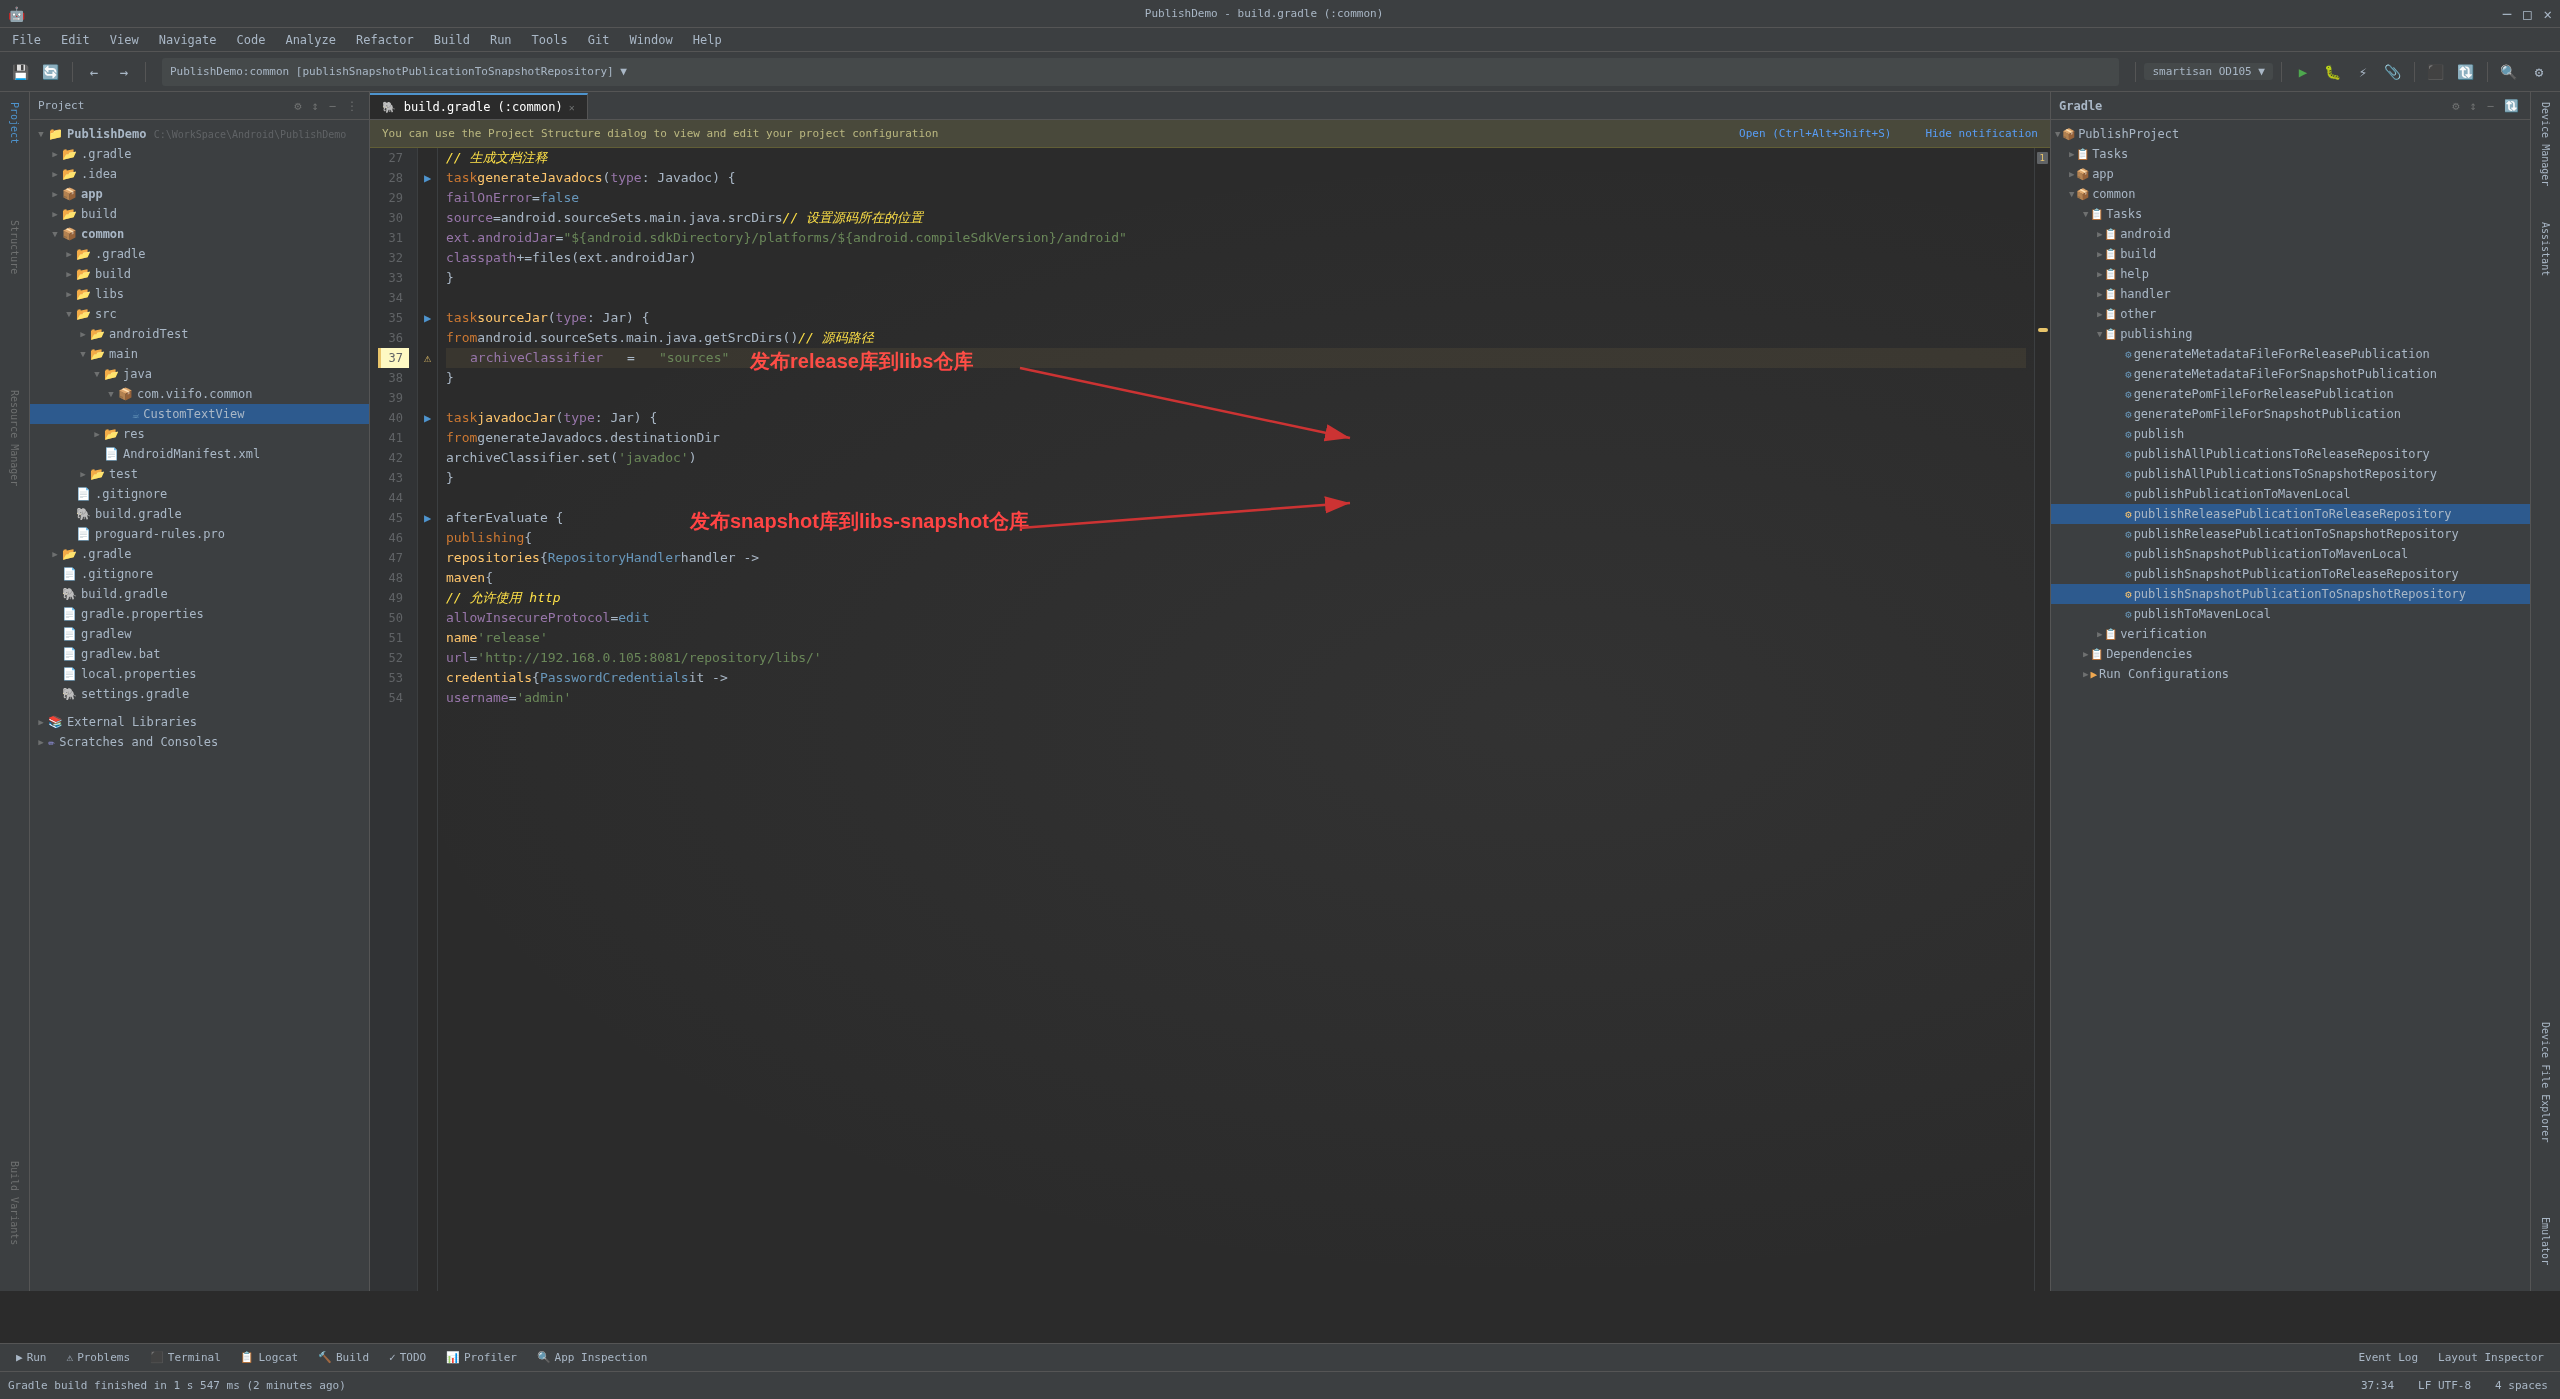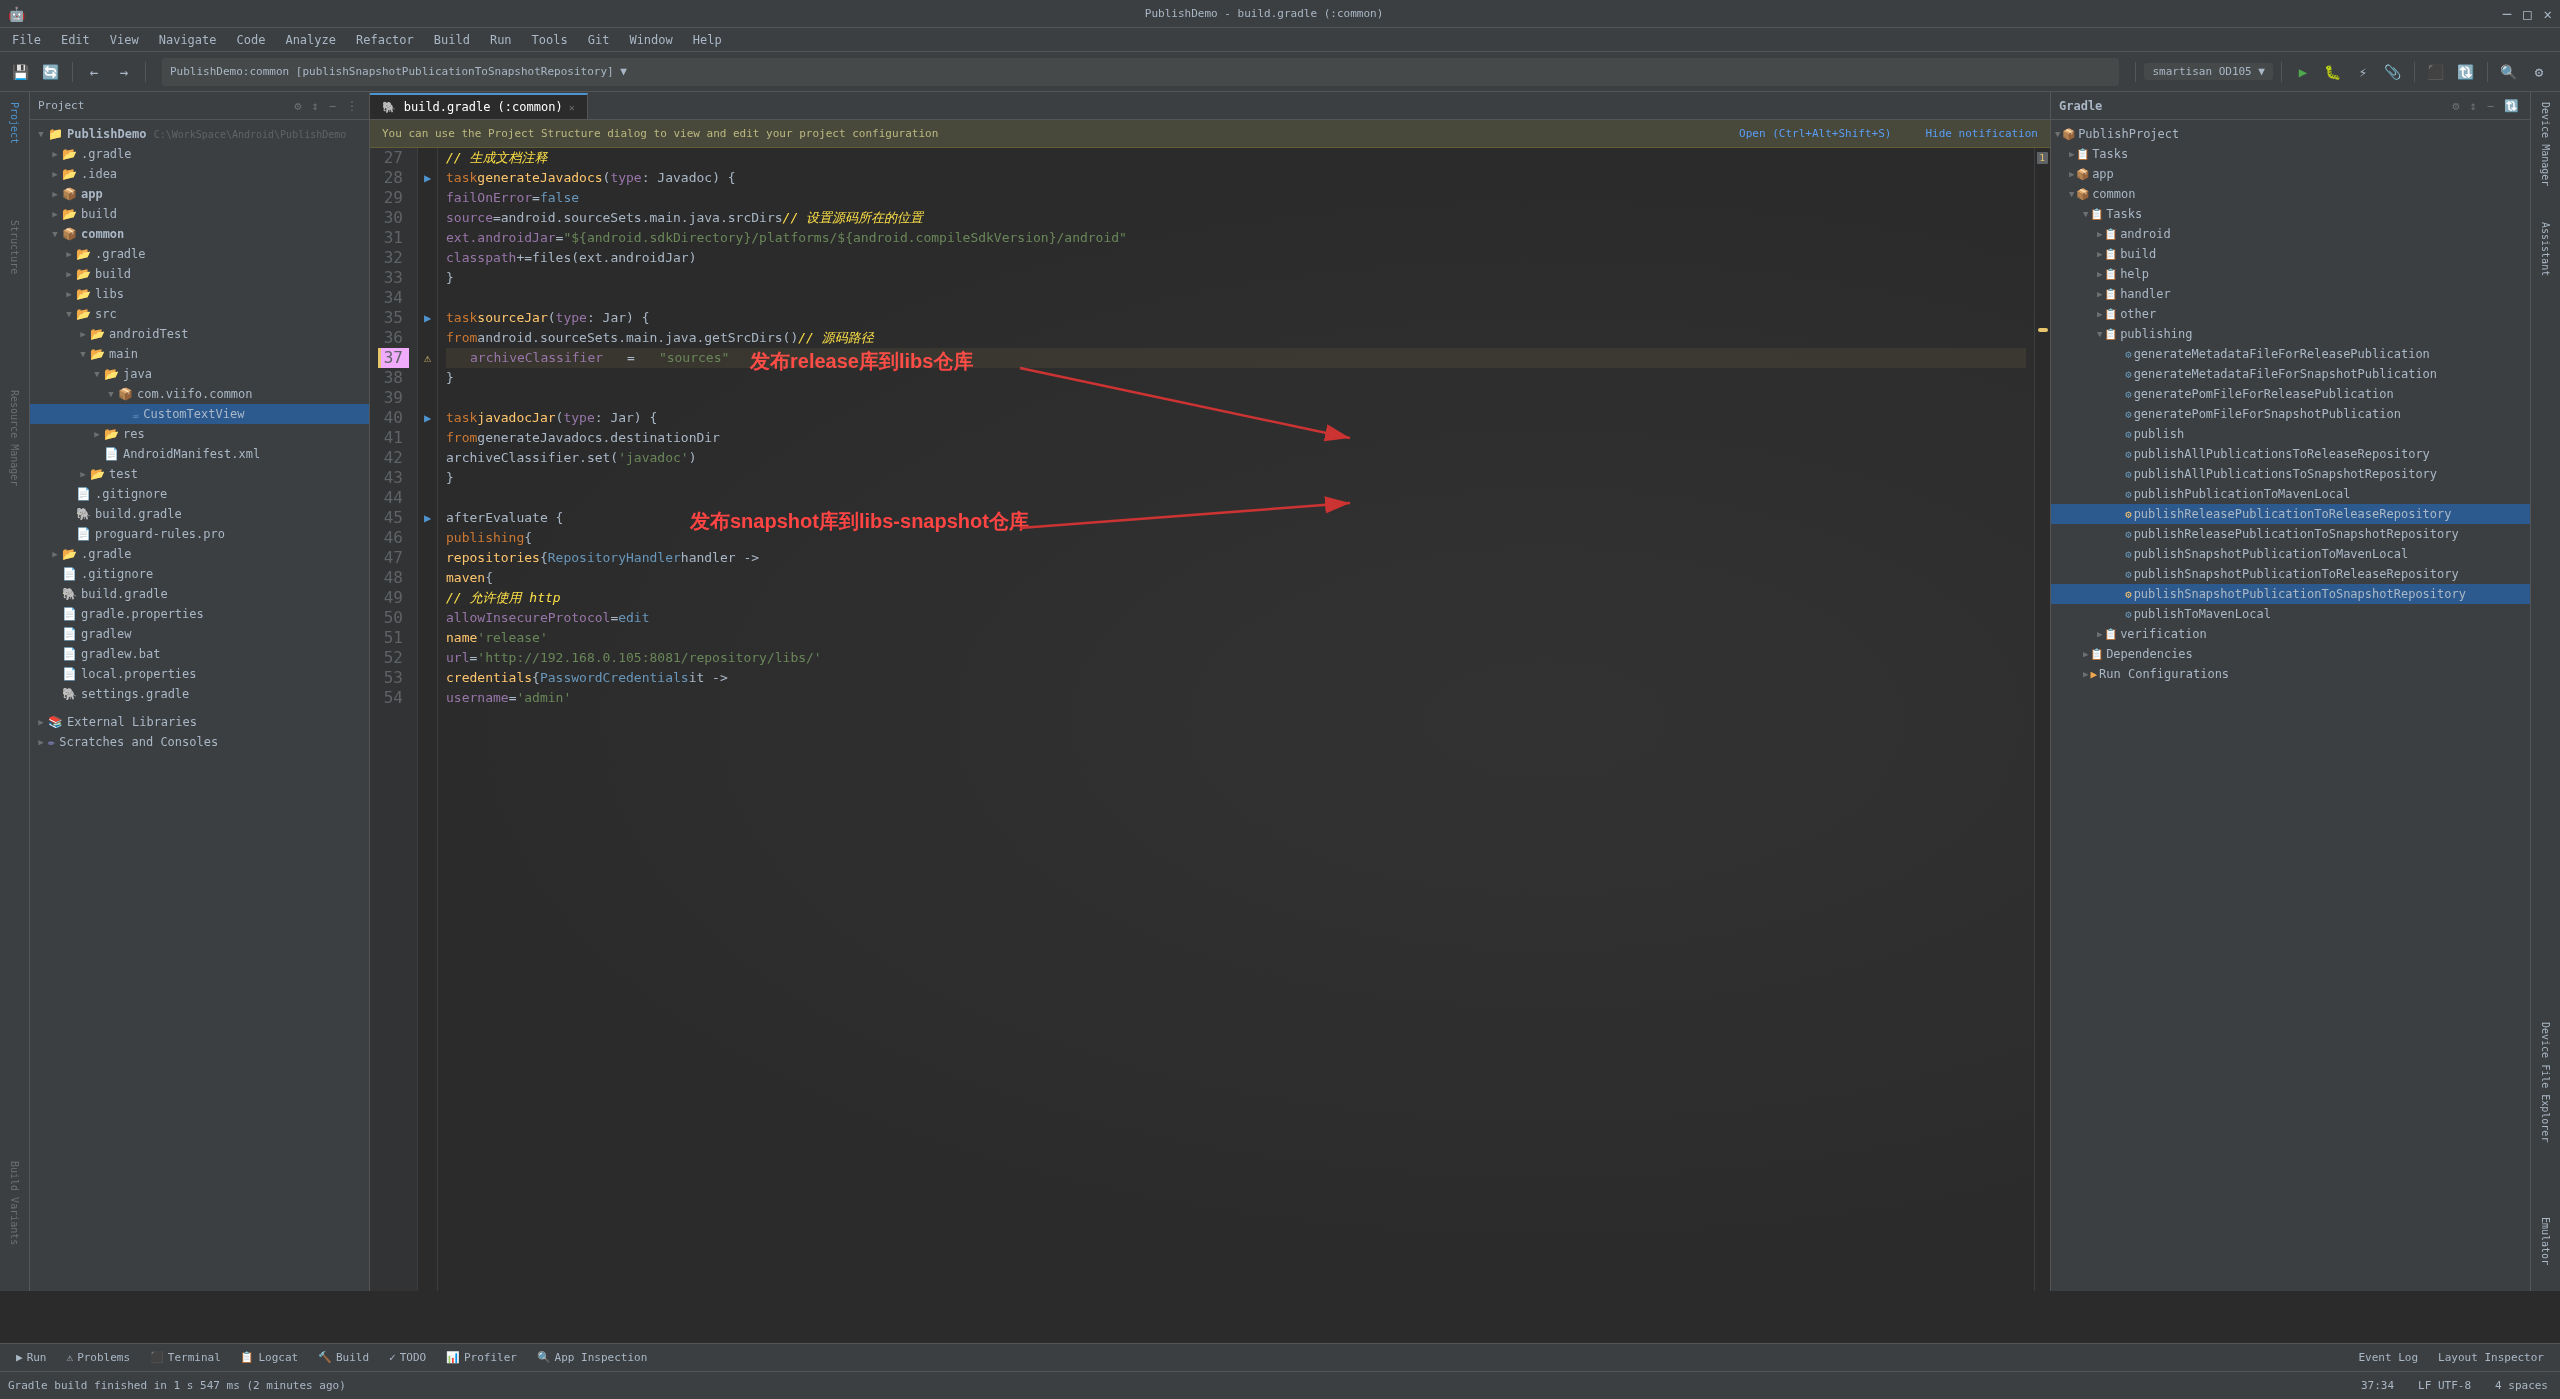--- a/index.html
+++ b/index.html
@@ -260,21 +260,21 @@
       display: flex;
       overflow: hidden;
       position: relative;
     }
     #line-numbers {
       width: 48px;
       background: #313335;
       padding: 4px 8px;
       text-align: right;
       color: #606366;
-      font-size: 16px;
+      font-size: 12px;
       line-height: 20px;
       overflow: hidden;
       user-select: none;
       border-right: 1px solid #3c3f41;
     }
     #code-lines {
       flex: 1;
       padding: 0 8px;
       overflow: auto;
       line-height: 20px;
@@ -757,21 +757,21 @@
           <div style="height:20px; display:flex; align-items:center; justify-content:flex-end; padding-right:6px;">27</div>
           <div style="height:20px; display:flex; align-items:center; justify-content:flex-end; padding-right:6px;">28</div>
           <div style="height:20px; display:flex; align-items:center; justify-content:flex-end; padding-right:6px;">29</div>
           <div style="height:20px; display:flex; align-items:center; justify-content:flex-end; padding-right:6px;">30</div>
           <div style="height:20px; display:flex; align-items:center; justify-content:flex-end; padding-right:6px;">31</div>
           <div style="height:20px; display:flex; align-items:center; justify-content:flex-end; padding-right:6px;">32</div>
           <div style="height:20px; display:flex; align-items:center; justify-content:flex-end; padding-right:6px;">33</div>
           <div style="height:20px; display:flex; align-items:center; justify-content:flex-end; padding-right:6px;">34</div>
           <div style="height:20px; display:flex; align-items:center; justify-content:flex-end; padding-right:6px;">35</div>
           <div style="height:20px; display:flex; align-items:center; justify-content:flex-end; padding-right:6px;">36</div>
-          <div style="height:20px; display:flex; align-items:center; justify-content:flex-end; padding-right:6px; background:#f0abfc; border-left:3px solid #e8c46a;">37</div>
+          <div style="height:20px; display:flex; align-items:center; justify-content:flex-end; padding-right:6px; background:#fef9c3; border-left:3px solid #e8c46a;">37</div>
           <div style="height:20px; display:flex; align-items:center; justify-content:flex-end; padding-right:6px;">38</div>
           <div style="height:20px; display:flex; align-items:center; justify-content:flex-end; padding-right:6px;">39</div>
           <div style="height:20px; display:flex; align-items:center; justify-content:flex-end; padding-right:6px;">40</div>
           <div style="height:20px; display:flex; align-items:center; justify-content:flex-end; padding-right:6px;">41</div>
           <div style="height:20px; display:flex; align-items:center; justify-content:flex-end; padding-right:6px;">42</div>
           <div style="height:20px; display:flex; align-items:center; justify-content:flex-end; padding-right:6px;">43</div>
           <div style="height:20px; display:flex; align-items:center; justify-content:flex-end; padding-right:6px;">44</div>
           <div style="height:20px; display:flex; align-items:center; justify-content:flex-end; padding-right:6px;">45</div>
           <div style="height:20px; display:flex; align-items:center; justify-content:flex-end; padding-right:6px;">46</div>
           <div style="height:20px; display:flex; align-items:center; justify-content:flex-end; padding-right:6px;">47</div>

